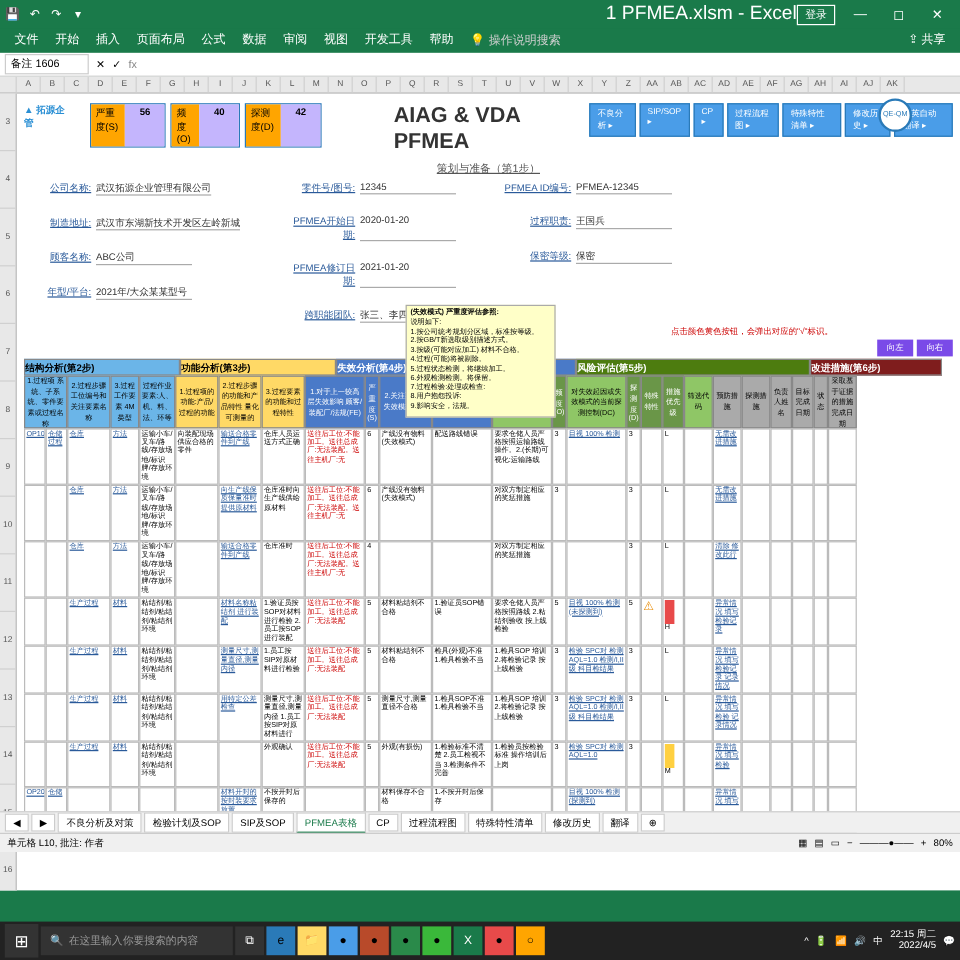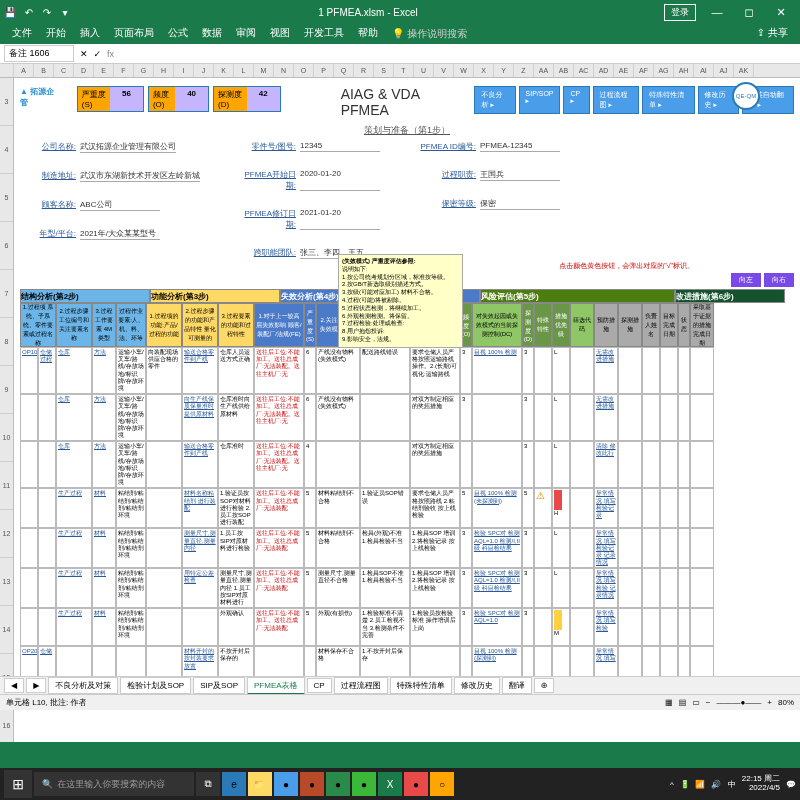--- a/index.html
+++ b/index.html
@@ -1,20 +1,20 @@
 <!DOCTYPE html>
 <html><head>
 <meta charset="utf-8">
 <style>
 *{box-sizing:border-box;margin:0;padding:0;font-family:"Microsoft YaHei",Arial,sans-serif}
 body{background:#1a7a4a;font-size:9px;overflow:hidden;width:800px;height:800px;position:relative}
 .titlebar{background:#1a7a4a;height:24px;display:flex;align-items:center;color:#fff;padding:0 4px}
 .titlebar .qat{display:flex;gap:4px;align-items:center}
 .titlebar .qat span{width:14px;height:14px;display:inline-flex;align-items:center;justify-content:center;font-size:10px}
-.titlebar .fname{flex:1;text-align:center;font-size:10px}
+.titlebar .fname{flex:1;text-align:right;font-size:16px}
 .titlebar .wctrl{display:flex;gap:2px}
 .titlebar .wctrl span{width:30px;text-align:center;font-size:11px}
 .login{border:1px solid #fff;padding:1px 6px;font-size:9px;margin-right:6px}
 .ribbon-tabs{background:#1a7a4a;height:20px;display:flex;gap:2px;padding:0 6px;color:#fff;font-size:10px}
 .ribbon-tabs span{padding:2px 6px;cursor:pointer}
 .ribbon-tabs .tell{display:flex;align-items:center;gap:3px;color:#d0d0d0}
 .share{margin-left:auto;padding:2px 6px}
 .fbar{background:#fff;height:20px;border-bottom:1px solid #ccc;display:flex;align-items:center;padding:0 4px;font-size:9px;gap:6px}
 .fbar .nb{border:1px solid #ccc;padding:1px 4px;width:70px}
 .fbar .fx{color:#888}
@@ -24,39 +24,39 @@
 .colhdr span{flex:0 0 20px;text-align:center;border-right:1px solid #d0d0d0;line-height:14px}
 .rownum{position:absolute;left:0;top:14px;width:14px;background:#e8e8e8;border-right:1px solid #bbb;font-size:7px;color:#555}
 .rownum span{display:block;height:48px;text-align:center;line-height:48px;border-bottom:1px solid #d0d0d0}
 .content{position:absolute;left:14px;top:14px;right:0;padding:8px 6px}
 .toprow{display:flex;gap:20px;align-items:flex-start;margin-bottom:6px}
 .logo{color:#2a8fd4;font-size:8px;font-weight:bold}
 .stat-grp{display:flex;gap:4px}
 .stat{display:flex;border:1.5px solid #2a7ab8}
 .stat .lbl{background:#ffa500;color:#000;padding:2px 4px;font-size:8px}
 .stat .val{background:#c4b5fd;padding:2px 12px;font-size:8px;font-weight:bold}
-.bigtitle{font-size:14px;font-weight:normal;color:#333;margin-left:40px}
+.bigtitle{font-size:18px;font-weight:bold;color:#333;margin-left:40px}
 .btns{display:flex;gap:3px;margin-left:auto}
 .btn{background:#4a9de8;color:#fff;padding:3px 6px;font-size:7px;border:1px solid #2a7ab8}
 .subtitle{text-align:center;font-size:9px;color:#555;margin:2px 0 4px;text-decoration:underline}
 .info{display:flex;gap:40px;font-size:8px;margin-bottom:2px}
 .info .col{display:flex;flex-direction:column;gap:17px}
 .info .row{display:flex;gap:4px}
 .info .k{color:#2a5a9a;text-decoration:underline;width:56px;text-align:right}
 .info .v{color:#333;min-width:80px;border-bottom:1px solid #aaa}
 .navbtns{display:flex;gap:3px;justify-content:flex-end;margin:2px 0}
 .navbtn{background:#7a4ae8;color:#fff;padding:2px 8px;font-size:7px}
 .hint{font-size:7px;color:#c00;text-align:right;margin-right:100px}
 .steps{display:flex;height:14px;font-size:8px;font-weight:bold}
 .steps span{text-align:left;line-height:14px;border:1px solid #888}
 .st2{background:#6bb5e8;flex:0 0 130px}
 .st3{background:#ffd966;flex:0 0 130px}
 .st4{background:#4a7ac8;color:#fff;flex:0 0 200px}
 .st5{background:#4d7c0f;color:#fff;flex:0 0 195px}
-.st6{background:#14532d;color:#fff;flex:0 0 110px}
+.st6{background:#7f1d1d;color:#fff;flex:0 0 110px}
 .hdrs{display:flex;font-size:6px}
 .hdrs span{border:1px solid #888;padding:2px 1px;text-align:center;display:flex;align-items:center;justify-content:center;height:44px;overflow:hidden}
 .h-b{background:#6bb5e8}.h-y{background:#ffd966}.h-db{background:#4a7ac8;color:#fff}.h-g{background:#8fc666}.h-dg{background:#6a9648;color:#fff}.h-gr{background:#aaa}
 .w18{flex:0 0 18px}.w24{flex:0 0 24px}.w30{flex:0 0 30px}.w36{flex:0 0 36px}.w44{flex:0 0 44px}.w50{flex:0 0 50px}.w12{flex:0 0 12px}
 .grid{font-size:6px}
 .grid .r{display:flex;min-height:38px}
 .grid .c{border:0.5px solid #bbb;padding:1px;overflow:hidden;line-height:1.2}
 .lnk{color:#2a5a9a;text-decoration:underline}
 .red{color:#c00}
 .redbar{background:#e84a4a}

